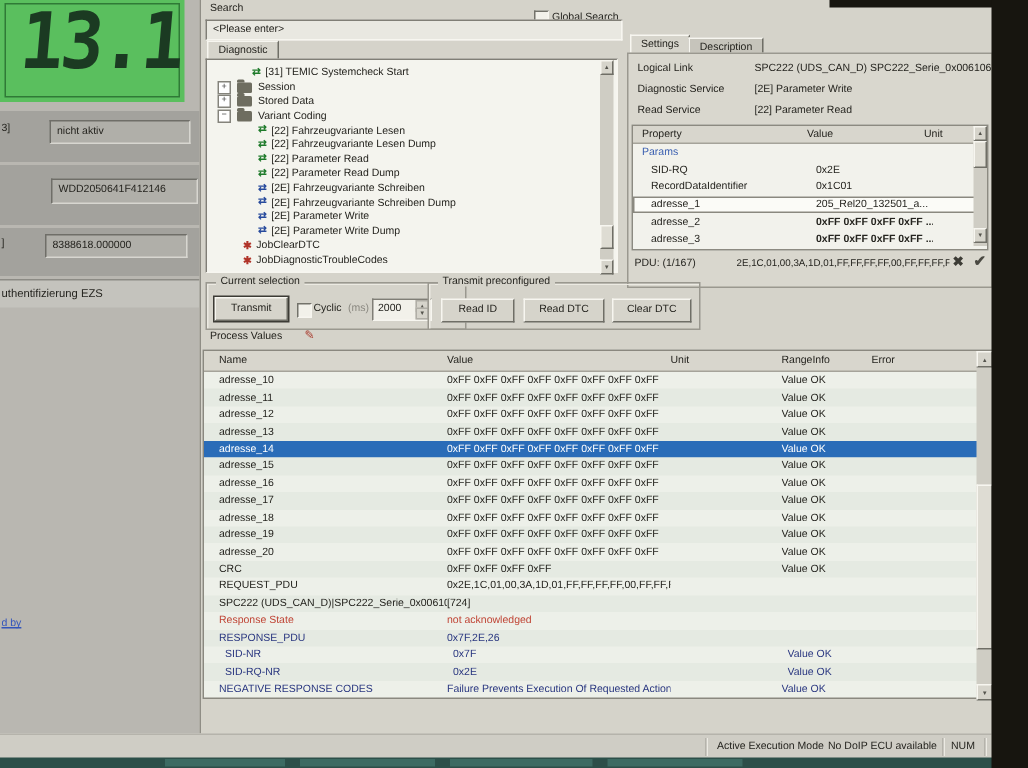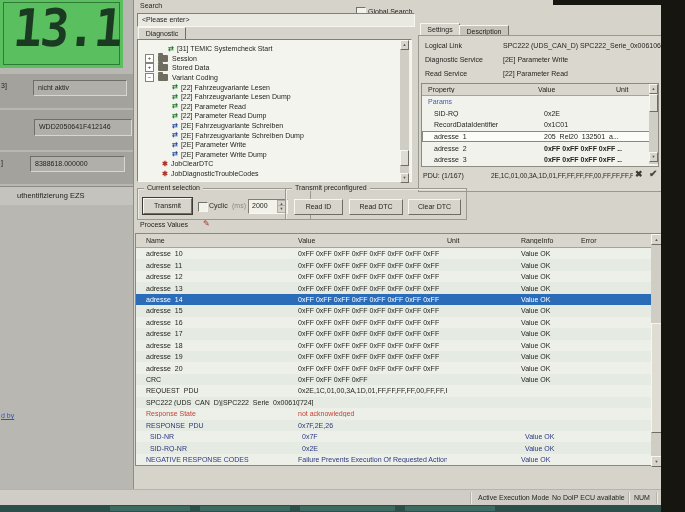--- a/index.html
+++ b/index.html
@@ -98,21 +98,21 @@
   <div class="abs lband" style="top:110px;height:40px;"></div>
   <div class="abs lband" style="top:152px;height:32px;"></div>
 
   <div class="abs" style="left:1px;top:82px;">3]</div>
   <div class="abs lfield" style="left:33px;top:80px;width:88px;height:14px;">nicht aktiv</div>
   <div class="abs lfield" style="left:34px;top:119px;width:92px;height:15px;">WDD2050641F412146</div>
   <div class="abs" style="left:1px;top:159px;">]</div>
   <div class="abs lfield" style="left:30px;top:156px;width:89px;height:14px;">8388618.000000</div>
 
   <div class="abs" style="left:0;top:186px;width:133px;height:18px;background:#c4c3bd;border-top:1px solid #8c8b85;"></div>
-  <div class="abs" style="left:1px;top:191px;font-size:7.5px;margin-left:16px;">uthentifizierung EZS</div>
+  <div class="abs" style="left:1px;top:191px;font-size:7.5px;">uthentifizierung EZS</div>
 
   <div class="abs link" style="left:1px;top:412px;">d by</div>
 
   <div class="abs" style="left:133px;top:0;width:528px;height:489px;background:#d5d3ca;border-left:1px solid #8f8d85;"></div>
 
   <div class="abs" style="left:140px;top:2px;">Search</div>
   <span class="abs checkbox" style="left:356px;top:7px;"></span>
   <div class="abs" style="left:368px;top:8px;">Global Search</div>
   <div class="abs sunken" style="left:137px;top:13px;width:272px;height:12px;background:#e9e8e1;line-height:11px;padding-left:4px;">&lt;Please enter&gt;</div>
 

